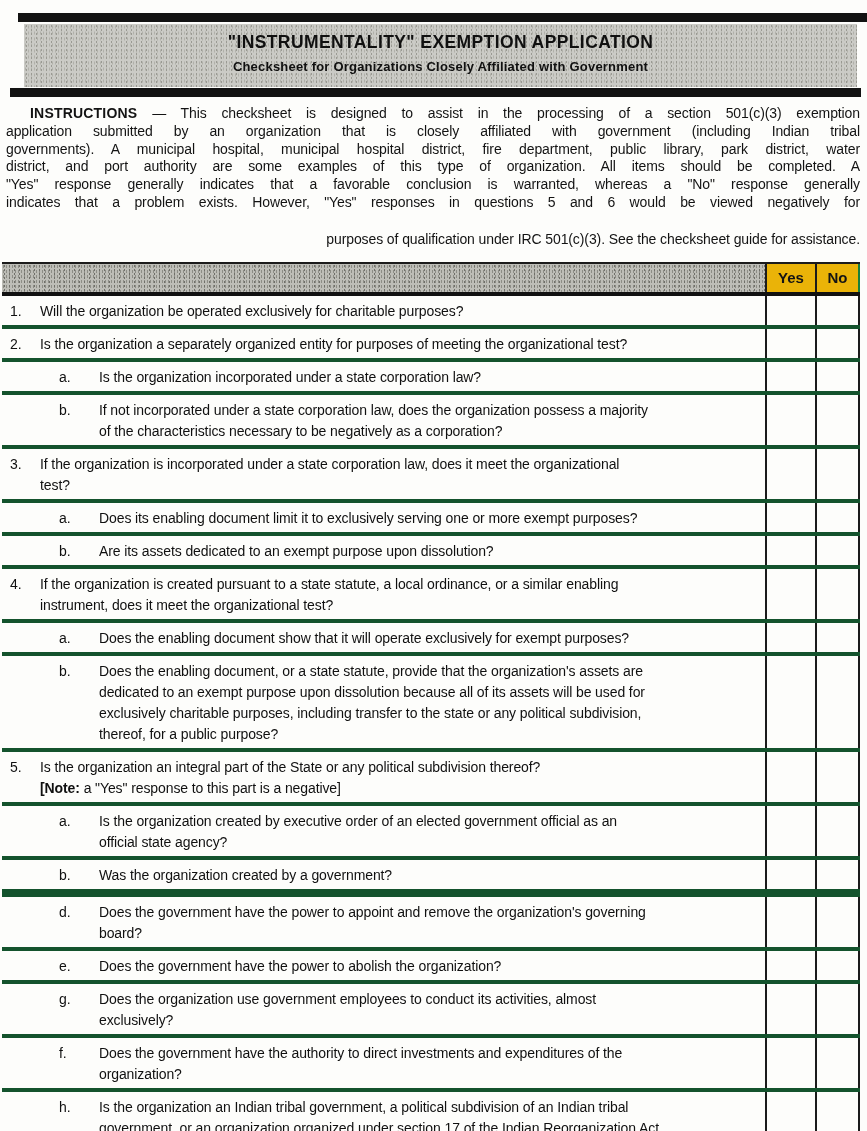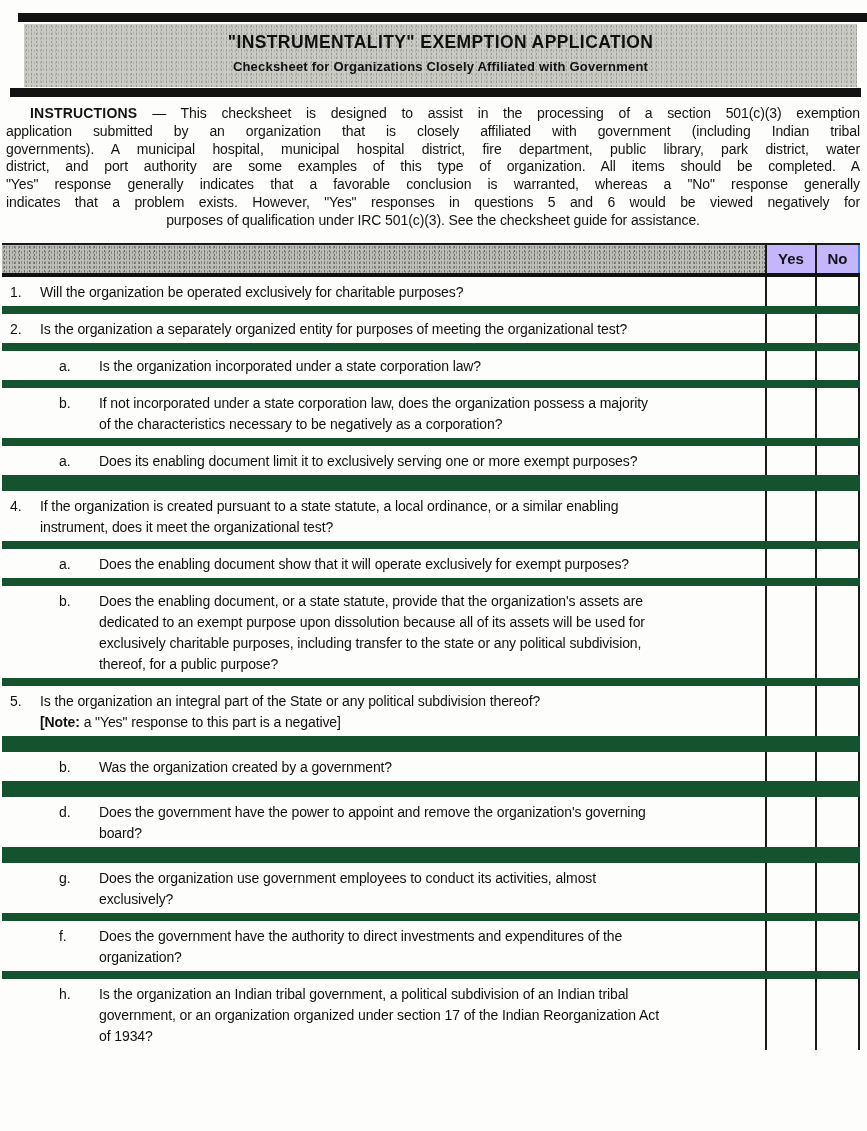--- a/index.html
+++ b/index.html
@@ -45,49 +45,49 @@
     letter-spacing: -0.1px;
     line-height: 17.8px;
     color: #131313;
   }
   .instr-body {
     white-space: pre-line;
     text-align: justify;
     text-align-last: justify;
   }
   .instr-label { font-weight: 700; letter-spacing: 0.2px; padding-left: 24px; }
-  .instr-last { text-align: center; }
+  .instr-last { text-align: right; margin-top: 19px; }
 
   
   .sheet-table { margin: 13px 7px 0 2px; }
   .thead, .row {
     display: grid;
     grid-template-columns: 1fr 50px 45px;
   }
   .thead {
     border-top: 2px solid #1b1b1b;
     border-bottom: 4px solid #111;
     height: 34px;
   }
   .th-q {
     background-color: #bdbdb7;
     background-image:
       radial-gradient(#6f6f69 0.8px, transparent 0.9px),
       radial-gradient(#8d8d86 0.7px, transparent 0.8px);
     background-size: 5px 4px, 3px 5px;
   }
   .th-yes, .th-no {
-    background: #c4b5fd;
+    background: #eab308;
     border-left: 2px solid #1b1b1b;
     font-weight: 700; font-size: 15px;
     text-align: center; line-height: 28px;
   }
-  .th-no { border-right: 2px solid #3b82f6; }
-
-  .row { border-top: 8px solid #14532d; }
+  .th-no { border-right: 2px solid #15803d; }
+
+  .row { border-top: 4px solid #14532d; }
   .row:first-child { border-top: none; }
   .q-cell {
     padding: 5px 8px 3px 8px;
     font-size: 14px; letter-spacing: -0.1px;
     line-height: 21px; color: #101010;
   }
   .row.sub .q-cell { padding-left: 57px; text-decoration: underline; }
   .q-num {
     display: inline-block; vertical-align: top;
     width: 30px;
@@ -160,30 +160,41 @@
 
   <div class="row sub">
     <div class="q-cell">
       <span class="q-num">b.</span><span class="q-text">If not incorporated under a state corporation law, does the organization possess a majority
 of the characteristics necessary to be negatively as a corporation?</span>
     </div>
     <div class="a-cell yes"></div>
     <div class="a-cell no"></div>
   </div>
 
+  <div class="row main">
+    <div class="q-cell">
+      <span class="q-num">3.</span><span class="q-text">If the organization is incorporated under a state corporation law, does it meet the organizational
+test?</span>
+    </div>
+    <div class="a-cell yes"></div>
+    <div class="a-cell no"></div>
+  </div>
 
   <div class="row sub">
     <div class="q-cell">
       <span class="q-num">a.</span><span class="q-text">Does its enabling document limit it to exclusively serving one or more exempt purposes?</span>
     </div>
     <div class="a-cell yes"></div>
     <div class="a-cell no"></div>
   </div>
 
   <div class="row sub">
+    <div class="q-cell">
+      <span class="q-num">b.</span><span class="q-text">Are its assets dedicated to an exempt purpose upon dissolution?</span>
+    </div>
     <div class="a-cell yes"></div>
     <div class="a-cell no"></div>
   </div>
 
   <div class="row main">
     <div class="q-cell">
       <span class="q-num">4.</span><span class="q-text">If the organization is created pursuant to a state statute, a local ordinance, or a similar enabling
 instrument, does it meet the organizational test?</span>
     </div>
     <div class="a-cell yes"></div>
@@ -211,20 +222,24 @@
 
   <div class="row main">
     <div class="q-cell">
       <span class="q-num">5.</span><span class="q-text">Is the organization an integral part of the State or any political subdivision thereof?</span>
     <div class="q-note"><span class="note-b">[Note:</span><span>  a "Yes" response to this part is a negative]</span></div></div>
     <div class="a-cell yes"></div>
     <div class="a-cell no"></div>
   </div>
 
   <div class="row sub">
+    <div class="q-cell">
+      <span class="q-num">a.</span><span class="q-text">Is the organization created by executive order of an elected government official as an
+official state agency?</span>
+    </div>
     <div class="a-cell yes"></div>
     <div class="a-cell no"></div>
   </div>
 
   <div class="row sub">
     <div class="q-cell">
       <span class="q-num">b.</span><span class="q-text">Was the organization created by a government?</span>
     </div>
     <div class="a-cell yes"></div>
     <div class="a-cell no"></div>
@@ -238,20 +253,23 @@
   <div class="row sub">
     <div class="q-cell">
       <span class="q-num">d.</span><span class="q-text">Does the government have the power to appoint and remove the organization's governing
 board?</span>
     </div>
     <div class="a-cell yes"></div>
     <div class="a-cell no"></div>
   </div>
 
   <div class="row sub">
+    <div class="q-cell">
+      <span class="q-num">e.</span><span class="q-text">Does the government have the power to abolish the organization?</span>
+    </div>
     <div class="a-cell yes"></div>
     <div class="a-cell no"></div>
   </div>
 
   <div class="row sub">
     <div class="q-cell">
       <span class="q-num">g.</span><span class="q-text">Does the organization use government employees to conduct its activities, almost
 exclusively?</span>
     </div>
     <div class="a-cell yes"></div>

